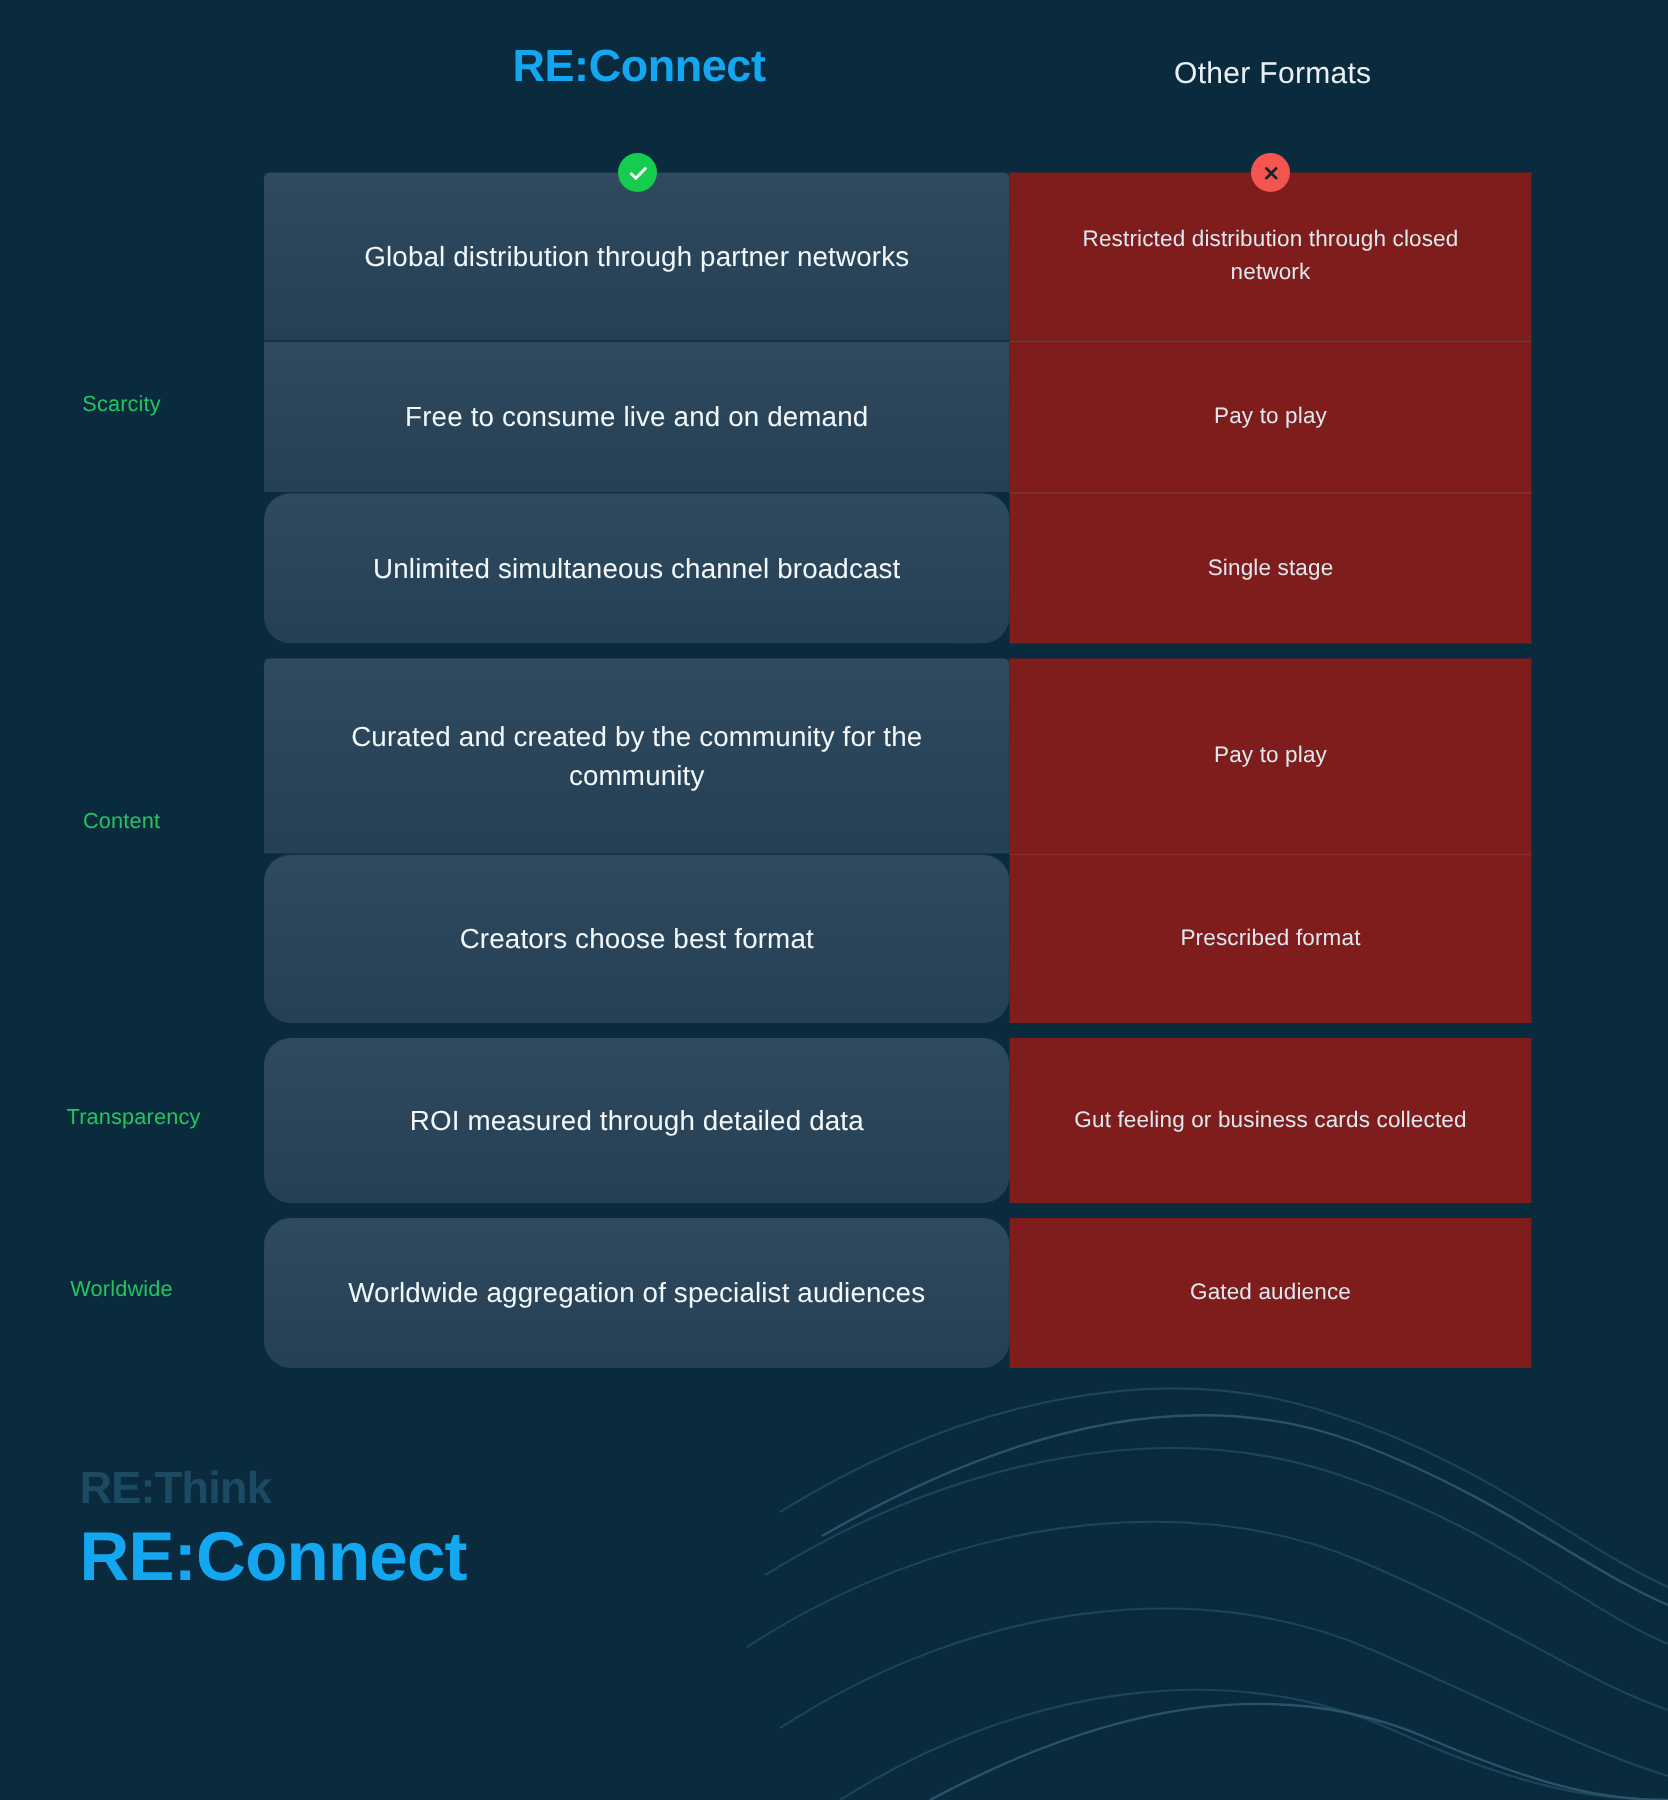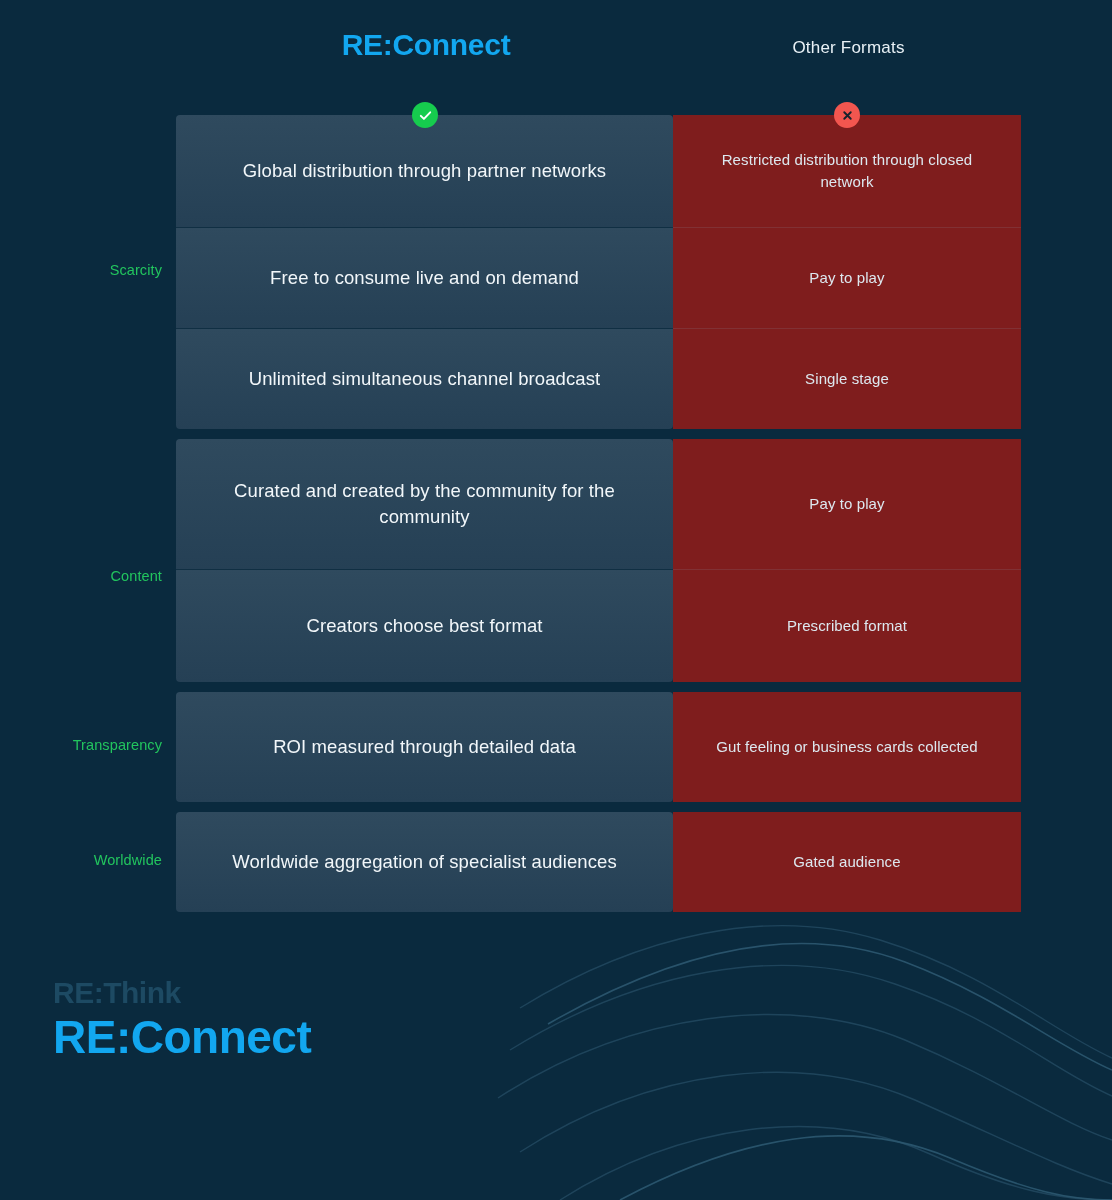--- a/index.html
+++ b/index.html
@@ -46,21 +46,21 @@
     font-weight: bold;
     letter-spacing: -0.3px;
     color: #12A7F0;
   }
   .hdr-right {
     position: absolute;
     left: 676px;
     top: 38px;
     width: 345px;
     text-align: center;
-    font-size: 17px;
+    font-size: 20px;
     font-weight: normal;
     letter-spacing: 0.2px;
     color: #e9f1f6;
   }
 
   
   .badge {
     position: absolute;
     width: 26px;
     height: 26px;
@@ -92,21 +92,21 @@
     z-index: 3;
   }
 
   .group { position: relative; width: 1112px; }
   .group + .group { margin-top: 10px; }
 
   .group-label {
     position: absolute;
     left: 0;
     width: 162px;
-    text-align: right;
+    text-align: center;
     font-size: 14.5px;
     color: #22C55E;
     letter-spacing: 0.1px;
   }
 
   .rows {
     position: absolute;
     left: 176px;
     top: 0;
     width: 936px;
@@ -146,21 +146,21 @@
     letter-spacing: 0.1px;
     line-height: 1.5;
   }
 
   
   .row + .row .cell-left  { border-top: 1px solid rgba(10,42,62,0.75); }
   .row + .row .cell-right { border-top: 1px solid rgba(150,185,205,0.13); }
 
   
   .group .row:first-child .cell-left { border-top-left-radius: 4px; border-top-right-radius: 4px; }
-  .group .row:last-child  .cell-left { border-bottom-left-radius: 4px; border-bottom-right-radius: 4px; }
+  .group .row:last-child  .cell-left { border-bottom-left-radius: 4px; border-bottom-right-radius: 4px; border-radius: 18px; }
 
   
   .brand {
     position: absolute;
     left: 53px;
     top: 975px;
     z-index: 3;
   }
   .brand-think {
     font-size: 30px;
@@ -222,21 +222,21 @@
           <div class="cell cell-left">Free to consume live and on demand</div>
           <div class="cell cell-right">Pay to play</div>
         </div>
         <div class="row" style="height: 101px;">
           <div class="cell cell-left">Unlimited simultaneous channel broadcast</div>
           <div class="cell cell-right">Single stage</div>
         </div>
       </div>
     </div>
     <div class="group" style="height: 243px;">
-      <div class="group-label" style="top: 129px;">Content</div>
+      <div class="group-label" style="top: 101px;">Content</div>
       <div class="rows">
         <div class="row" style="height: 130px;">
           <div class="cell cell-left">Curated and created by the community for the community</div>
           <div class="cell cell-right">Pay to play</div>
         </div>
         <div class="row" style="height: 113px;">
           <div class="cell cell-left">Creators choose best format</div>
           <div class="cell cell-right">Prescribed format</div>
         </div>
       </div>

